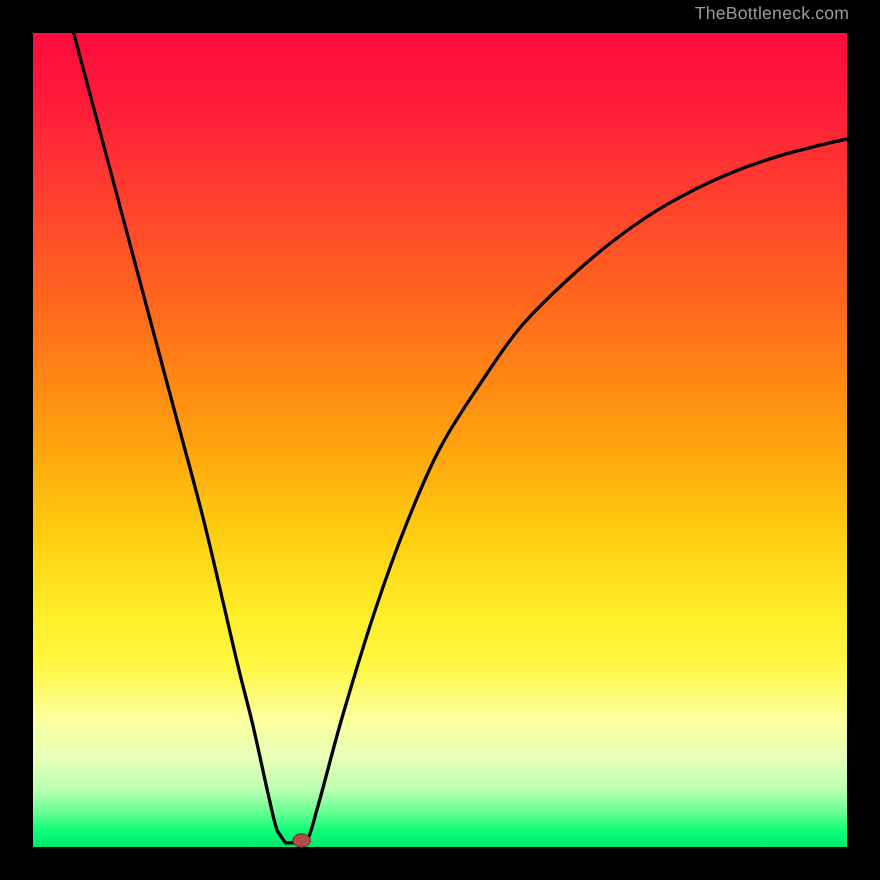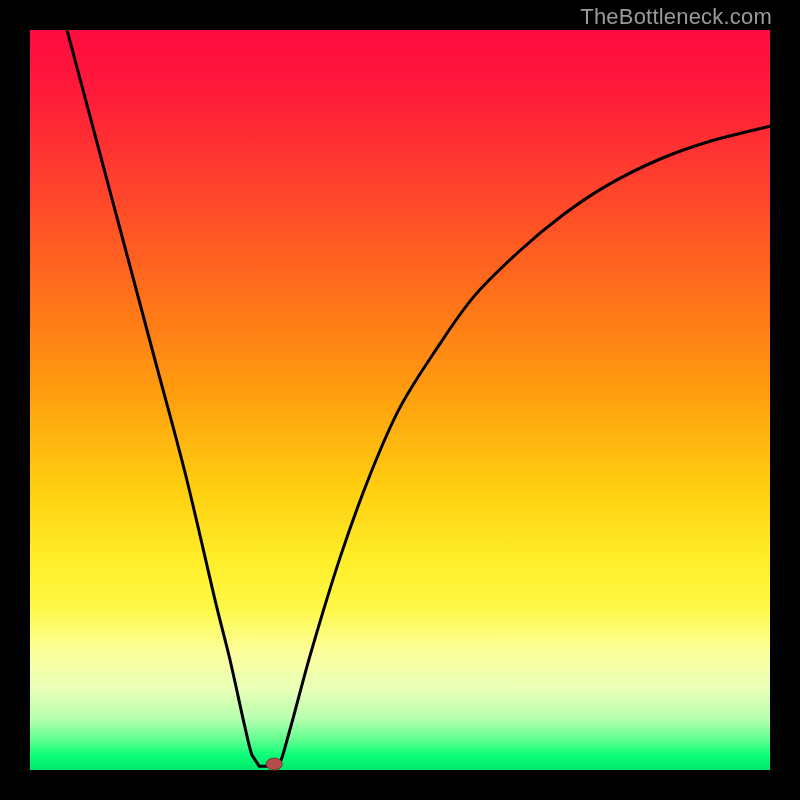--- a/index.html
+++ b/index.html
@@ -48,21 +48,21 @@
     top: 0;
     width: 740px;
     height: 740px;
     overflow: visible;
   }
   .watermark {
     position: absolute;
     top: 4px;
     right: 28px;
     color: #9a9a9a;
-    font-size: 22px;
+    font-size: 16px;
     letter-spacing: 0.2px;
     user-select: none;
   }
 </style>
 </head>
 <body>
 
 <div class="frame">
 
   <div class="watermark">TheBottleneck.com</div>

